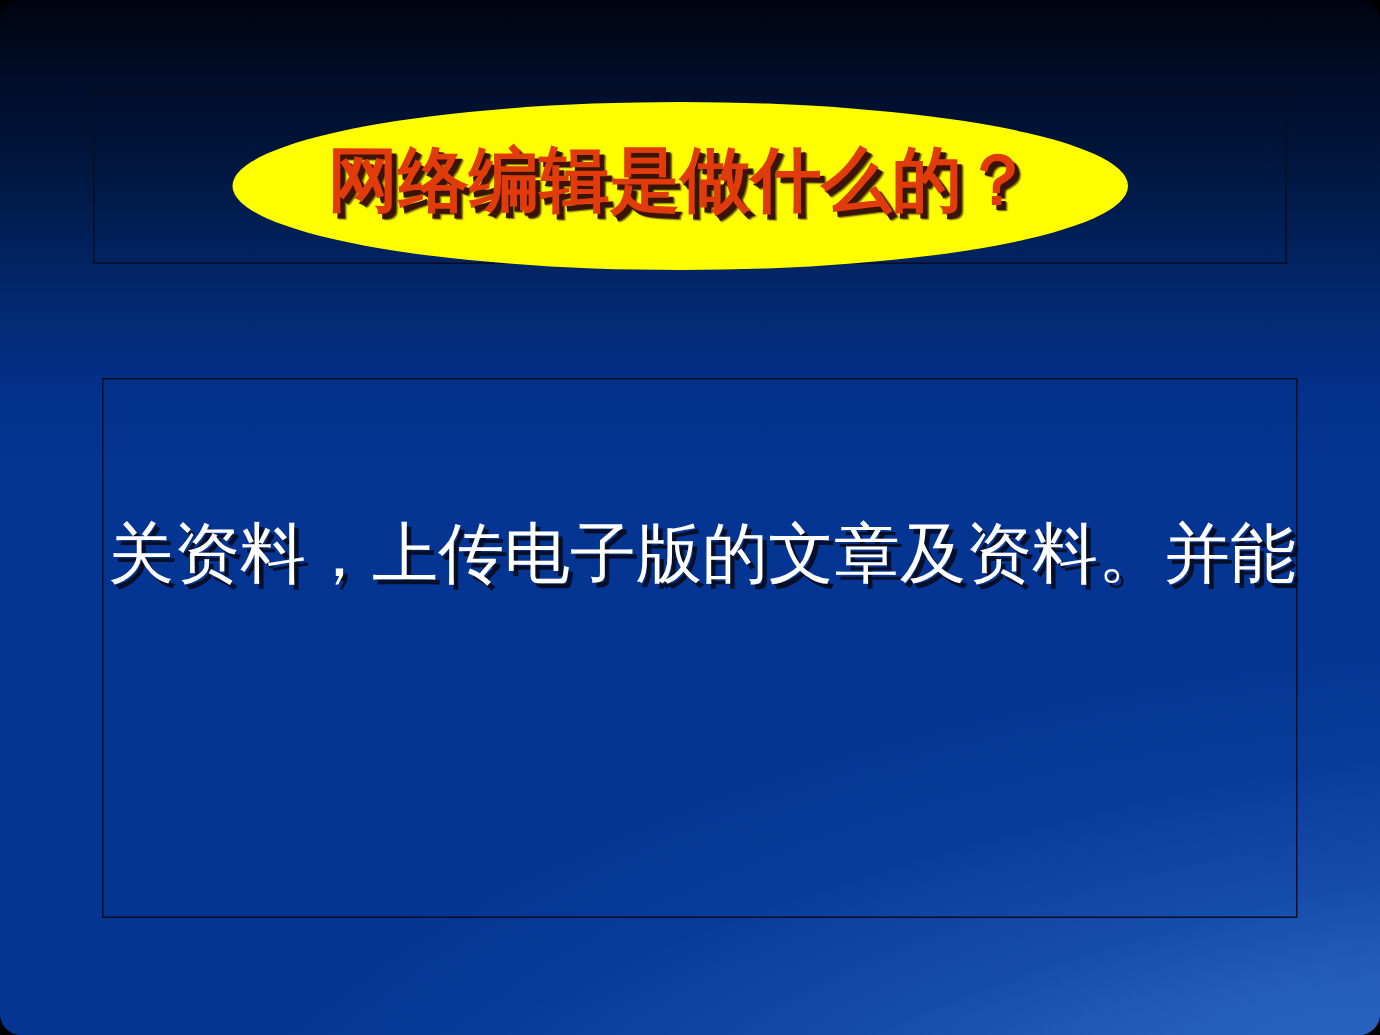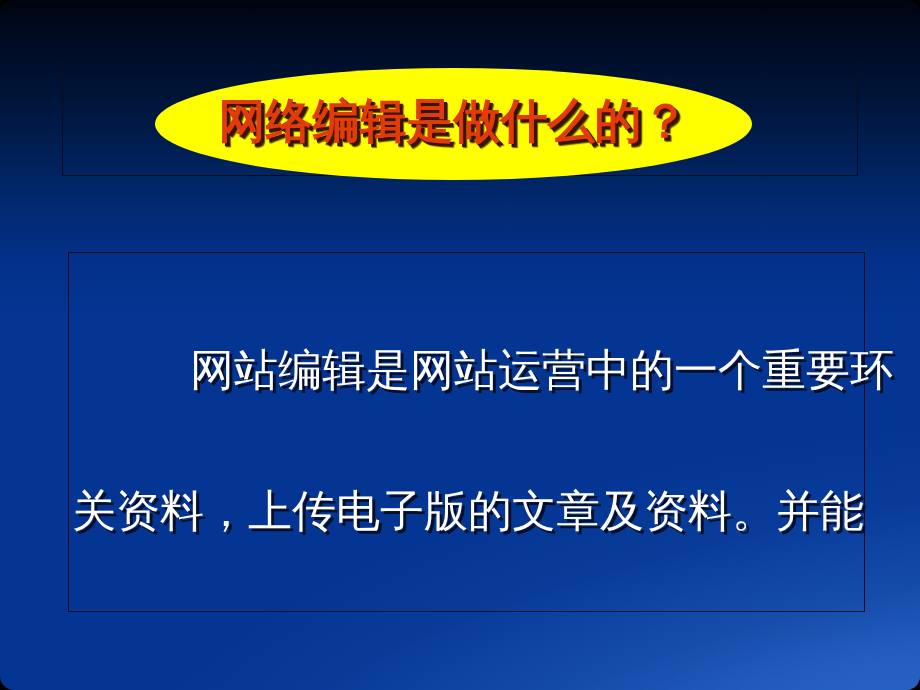--- a/index.html
+++ b/index.html
@@ -154,21 +154,20 @@
 
   <div class="title-box"></div>
 
   <div class="title-ellipse"></div>
 
   <div class="title-text">网络编辑是做什么的？</div>
 
   <div class="body-box"></div>
 
   <div class="body-text">
-    <span class="ln ln-1">网站编辑是网站运营中的一个重要环</span>
     <span class="ln">关资料，上传电子版的文章及资料。并能</span>
     
     
     
     
   </div>
 
 </div>
 
 </body></html>

